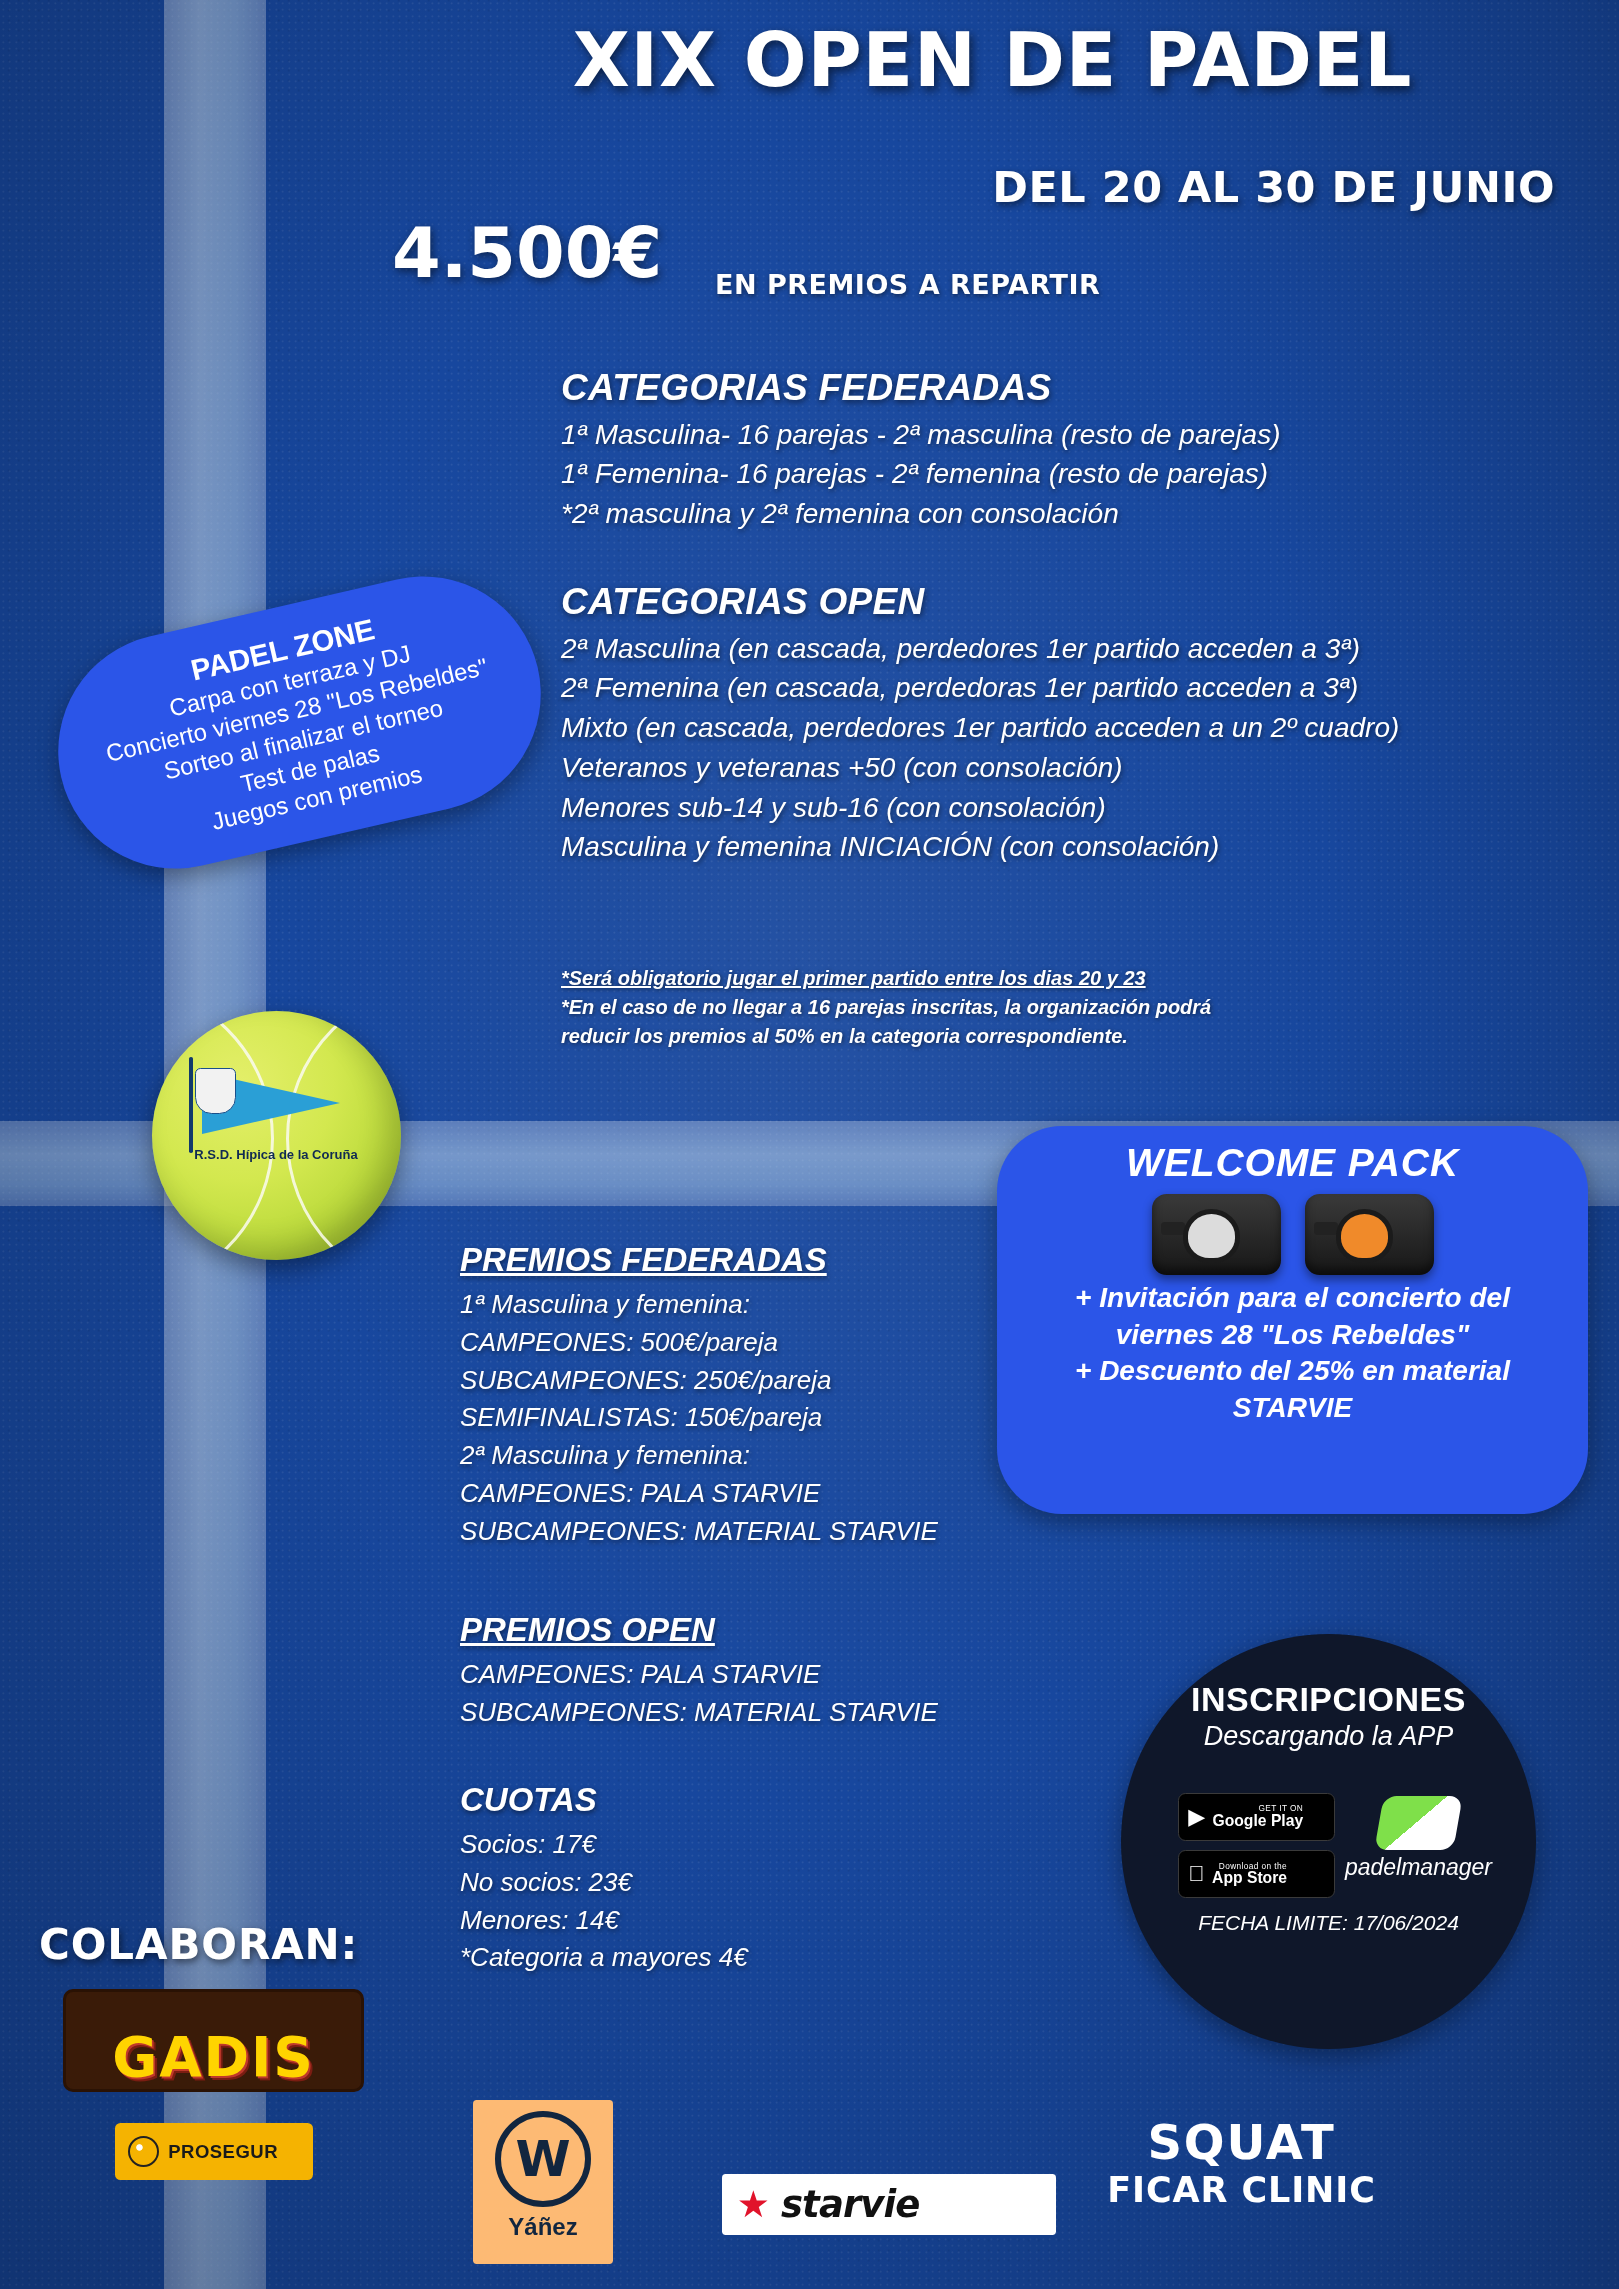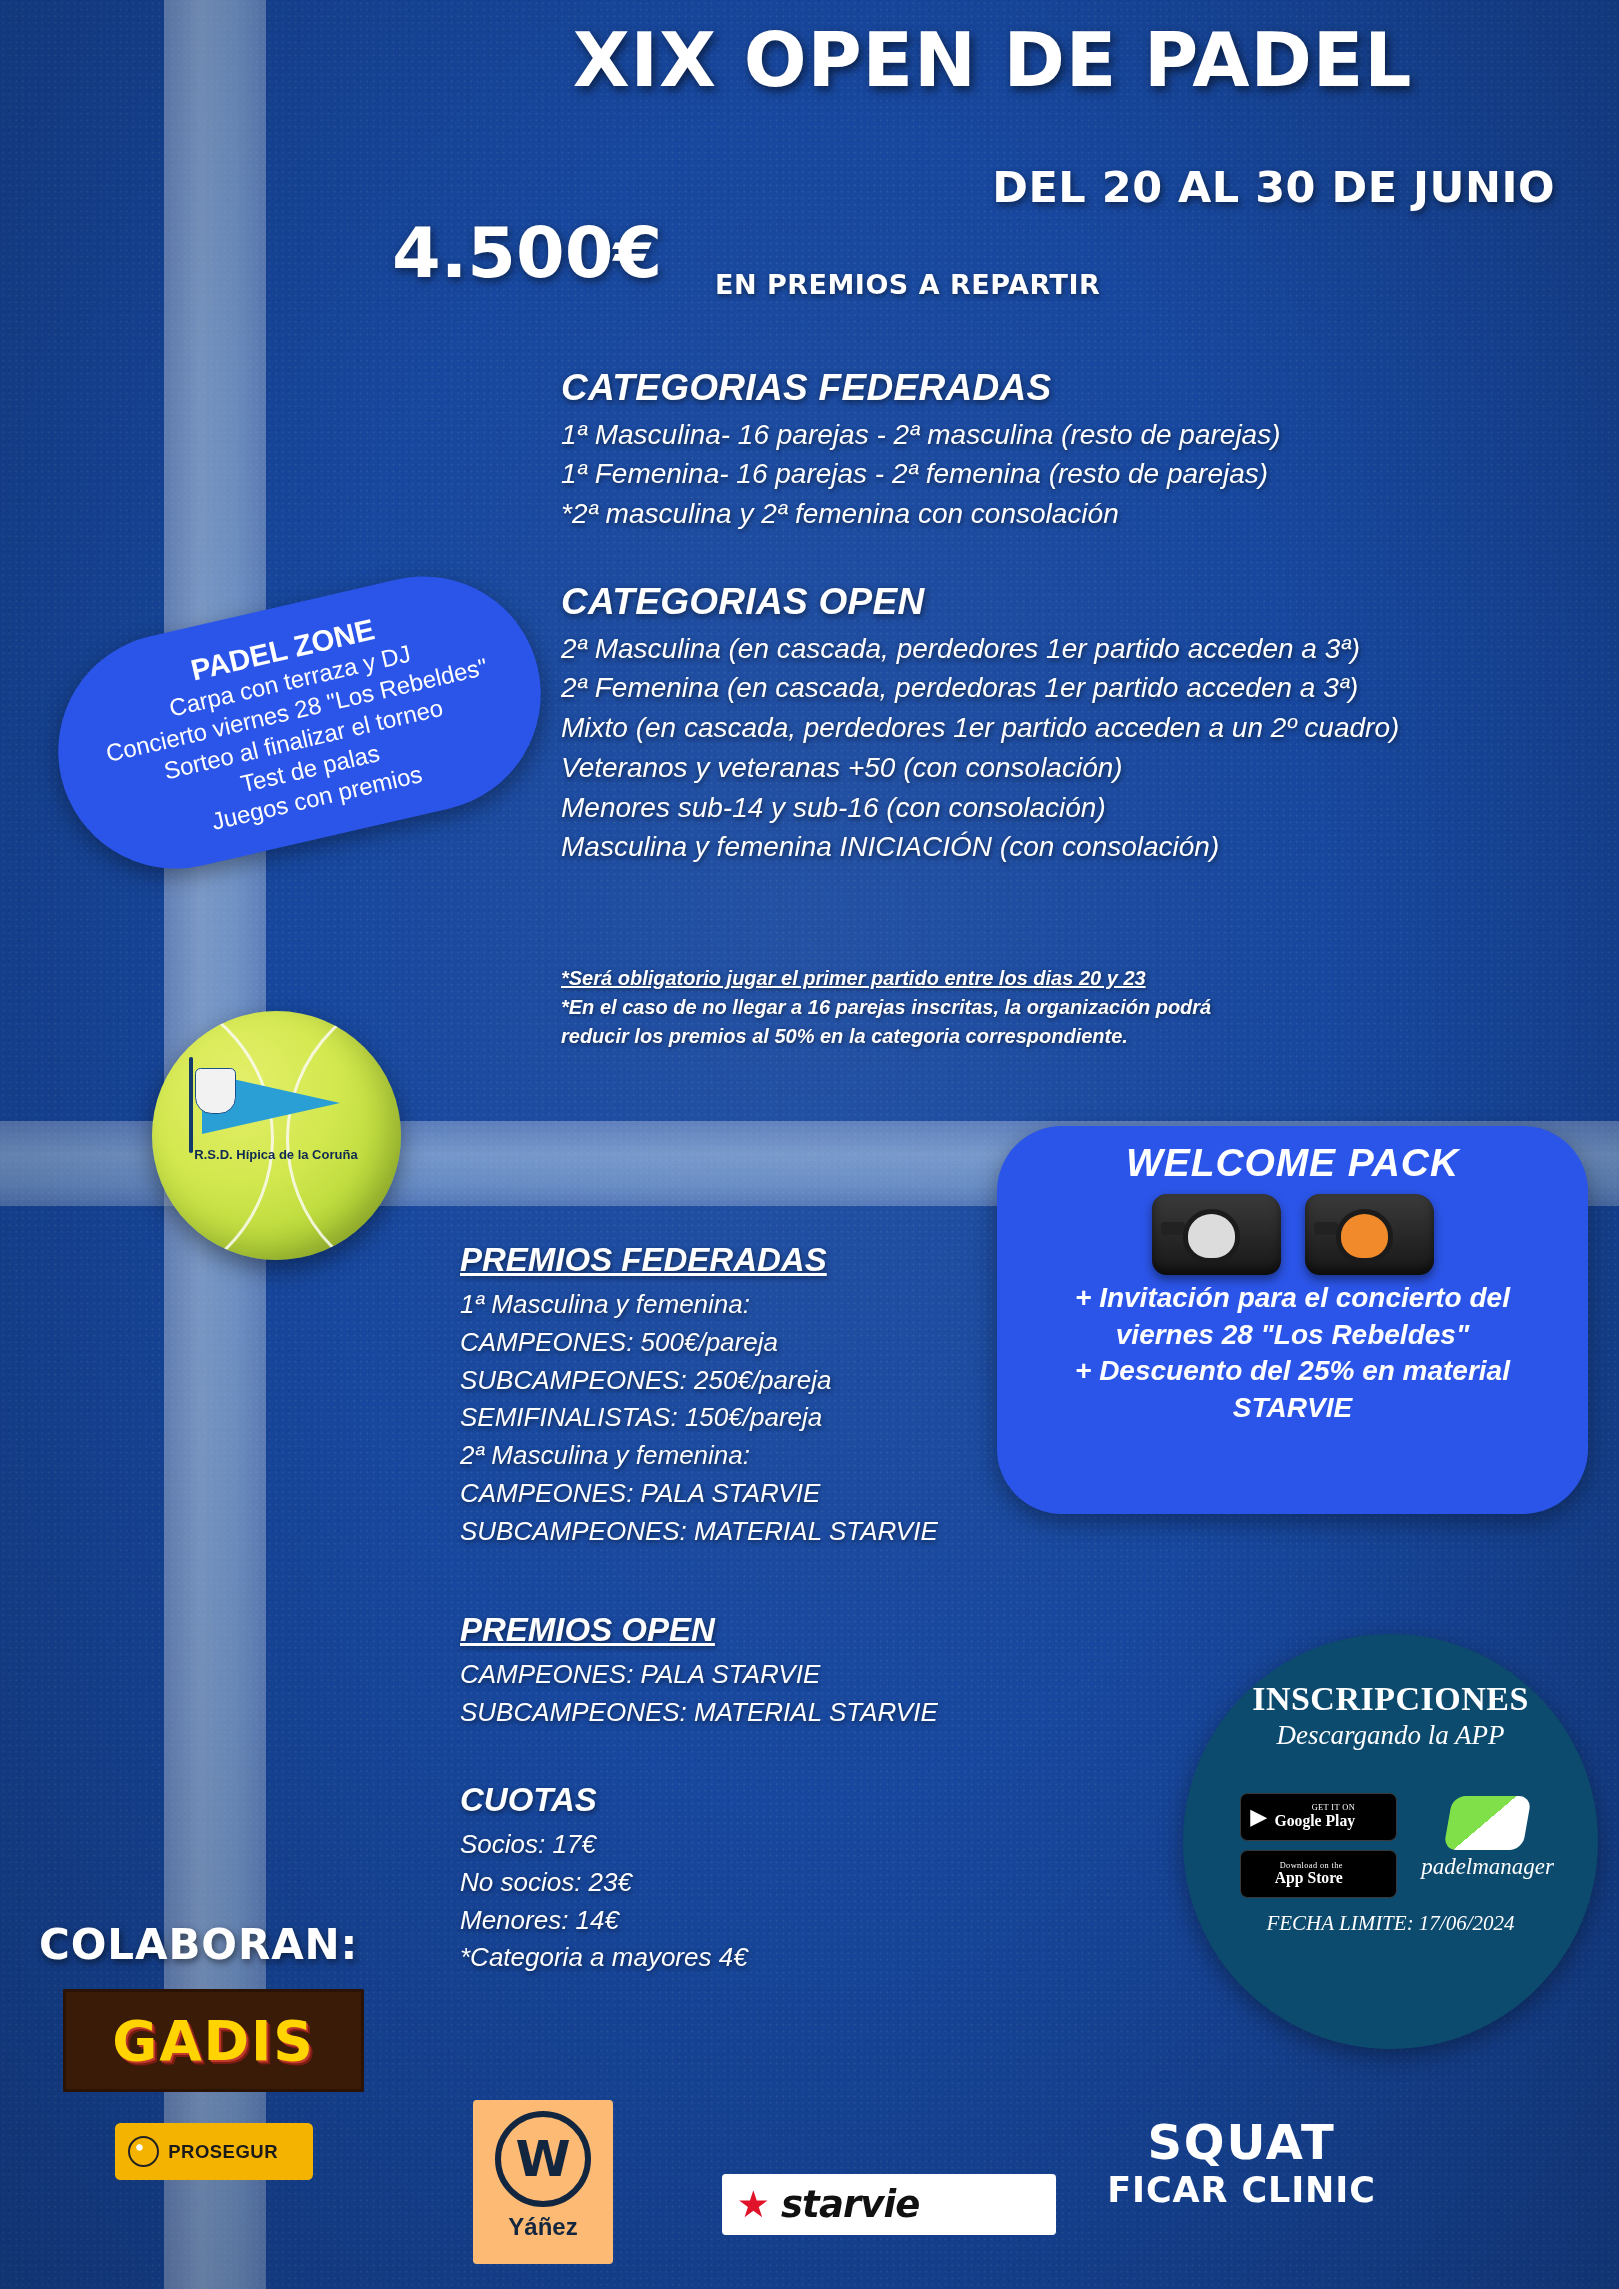--- a/index.html
+++ b/index.html
@@ -224,29 +224,28 @@
     text-shadow: 0.9px 1.8px 5.5px rgba(0,0,0,.5);
   }
   .prz-head.plain { text-decoration: none; }
   .prz-line {
     font-size: 26px; font-style: italic; line-height: 1.45;
     text-shadow: 0.9px 1.8px 5.5px rgba(0,0,0,.5);
   }
 
   
   #inscriptions {
-    position: absolute; left: 1183px; top: 1634px;
+    position: absolute; left: 1121px; top: 1634px;
     width: 415px; height: 415px;
     border-radius: 50%;
-    background: #0c4a6e;
+    background: #0f172a;
     box-shadow: 0 7.4px 24px rgba(0,0,0,0.35);
     text-align: center;
     padding-top: 46px;
     box-sizing: border-box;
-    font-family: Liberation Serif, serif;
   }
   .ins-title { font-size: 34px; font-weight: 700; letter-spacing: 0.5px; }
   .ins-sub { font-size: 27px; font-style: italic; margin-top: 1.8px; }
   .store-col { position:absolute; left: 57px; top: 159px; display:flex; flex-direction:column; gap: 9.2px; }
   .store-badge {
     width: 157px; height: 48px; background:#000; border-radius: 7.4px;
     display:flex; align-items:center; gap: 7.4px; padding: 0 9.2px; box-sizing:border-box;
     border: 0.9px solid #3a3a3a;
   }
   .store-badge .glyph { font-size: 22px; line-height: 1; color:#fff; }
@@ -264,22 +263,22 @@
   .ins-deadline { position:absolute; left:0; right:0; top: 277px; font-size: 21px; font-style: italic; }
 
   
   .colaboran {
     position:absolute; left: 39px; top: 1920px;
     font-size: 42px; font-weight: 800; font-family: "DejaVu Sans", sans-serif;
     letter-spacing: 0.9px; text-shadow: 1.8px 2.8px 7.4px rgba(0,0,0,.5);
   }
   #gadis {
     position:absolute; left: 63px; top: 1989px; width: 295px; height: 97px;
-    background: #3a1b08; border: 3.7px solid #2a1204; border-radius: 1px;
-    display:flex; align-items:center; justify-content:center;
+    background: #3a1b08; border: 3.7px solid #2a1204; border-radius: 10px;
+    display:flex; align-items:flex-end; justify-content:center;
   }
   #gadis span {
     font-size: 55px; font-weight: 800; font-family: "DejaVu Sans", sans-serif;
     color: #ffd400; letter-spacing: 1.8px; text-shadow: 1.8px 1.8px 0 #c0392b, 3.7px 3.7px 0 #7b1d12;
   }
   #prosegur {
     position:absolute; left: 115px; top: 2123px; width: 198px; height: 57px;
     background: #f5b301; border-radius: 5.5px; display:flex; align-items:center; gap: 9.2px;
     padding-left: 13px; box-sizing: border-box;
   }

